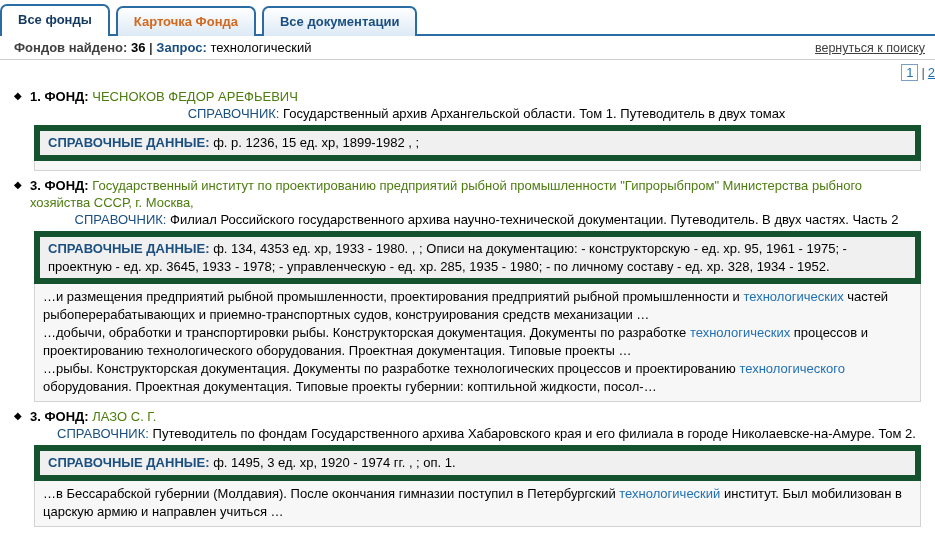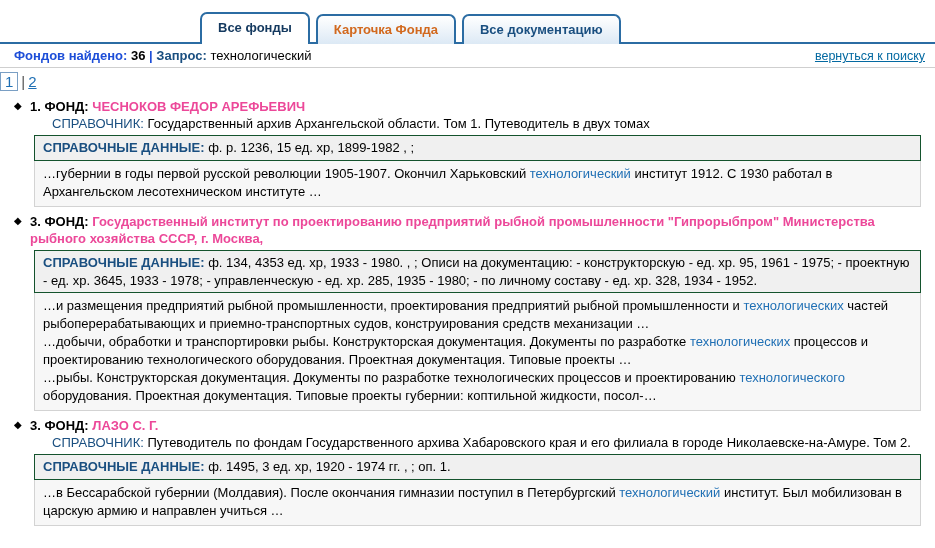--- a/index.html
+++ b/index.html
@@ -18,26 +18,25 @@
   .page {
     position: relative;
     width: 935px;
     height: 548px;
     box-sizing: border-box;
   }
 
   
   .tabbar {
     position: relative;
-    height: 44px;
+    height: 36px;
     border-bottom: 2px solid #2b6ca3;
     box-sizing: border-box;
     display: flex;
     align-items: flex-end;
-    padding-left: 200px;
   }
   .tab {
     position: relative;
     margin-right: 6px;
     padding: 6px 16px 7px 16px;
     font-size: 13px;
     font-weight: bold;
     color: #1a4f80;
     border: 2px solid #2b6ca3;
     border-bottom: none;
@@ -59,39 +58,39 @@
 
   
   .infobar {
     position: relative;
     height: 24px;
     padding: 4px 10px 0 14px;
     font-size: 13px;
     box-sizing: border-box;
     border-bottom: 1px solid #cfcfcf;
   }
-  .infobar .lbl { color: #1d4ed8; font-weight: bold; }
+  .infobar .lbl { color: #404040; font-weight: bold; }
   .infobar .val { color: #000; font-weight: bold; }
   .infobar .qlbl { color: #1a4f80; font-weight: bold; }
   .infobar .qval { color: #000; font-weight: normal; }
   .backlink {
     position: absolute;
     right: 10px;
     top: 5px;
-    color: #0369a1;
+    color: #404040;
     text-decoration: underline;
     font-size: 12.5px;
     cursor: pointer;
   }
 
   
   .pager {
-    text-align: left;
-    padding: 5px 0 4px 0;
-    font-size: 15px;
+    text-align: right;
+    padding: 5px 0 4px 16px;
+    font-size: 13px;
     color: #1f6fb4;
   }
   .pager .cur {
     border: 1px solid #7a9fc4;
     padding: 0px 4px;
     color: #1f6fb4;
     background: #ffffff;
   }
   .pager .sep { color: #555; padding: 0 3px; }
   .pager a { color: #1f6fb4; text-decoration: underline; cursor: pointer; }
@@ -114,35 +113,36 @@
     left: 0;
     top: 1px;
     font-size: 10px;
     color: #000;
   }
   .fond-lbl {
     font-weight: bold;
     color: #000;
   }
   .fond-name {
-    font-weight: bold;
-    color: #ec4899;
+    font-weight: normal;
+    color: #4d7c0f;
     text-decoration: none;
     cursor: pointer;
   }
   .guide-line {
     padding-left: 38px;
     line-height: 1.32;
+    text-align: center;
   }
   .guide-lbl { color: #1a4f80; }
   .guide-val { color: #000; }
 
   .refbox {
     background: #f0f0f0;
-    border: 1px solid #14532d;
+    border: 6px solid #14532d;
     margin: 3px 0 0 20px;
     padding: 3px 8px;
     line-height: 1.35;
   }
   .ref-lbl { color: #1a4f80; font-weight: bold; }
   .ref-val { color: #000; }
 
   .snipbox {
     background: #f7f7f7;
     border: 1px solid #d3d3d3;
@@ -155,21 +155,21 @@
   .hl { color: #1f6fb4; }
 </style>
 </head>
 <body>
 
 <div class="page">
 
   <div class="tabbar">
     <div class="tab active"><span>Все фонды</span></div>
     <div class="tab orange"><span>Карточка Фонда</span></div>
-    <div class="tab"><span>Все документацию</span></div>
+    <div class="tab"><span>Все документации</span></div>
   </div>
 
   <div class="infobar">
     <span class="lbl">Фондов найдено:</span>
     <span class="val">36</span>
     <span class="lbl">|</span>
     <span class="qlbl">Запрос:</span>
     <span class="qval">технологический</span>
     <span class="backlink">вернуться к поиску</span>
   </div>
@@ -187,29 +187,32 @@
       </div>
       <div class="guide-line">
         <span class="guide-lbl">СПРАВОЧНИК:</span>
         <span class="guide-val">Государственный архив Архангельской области. Том 1. Путеводитель в двух томах</span>
       </div>
       <div class="refbox">
         <span class="ref-lbl">СПРАВОЧНЫЕ ДАННЫЕ:</span>
         <span class="ref-val">ф. р. 1236, 15 ед. хр, 1899-1982 , ;</span>
       </div>
       <div class="snipbox">
-          <div class="snippet"><span>…губернии в годы первой русской революции 1905-1907. Окончил Харьковский </span><span class="hl">технологический</span><span> институт 1912. С 1930 работал в Архангельском лесотехническом институте …</span></div>
         </div>
     </div>
 
     <div class="record">
       <div class="rec-head">
         <span class="bullet">◆</span>
         <span class="fond-lbl">3. ФОНД:</span>
         <span class="fond-name">Государственный институт по проектированию предприятий рыбной промышленности "Гипрорыбпром" Министерства рыбного хозяйства СССР, г. Москва,</span>
+      </div>
+      <div class="guide-line">
+        <span class="guide-lbl">СПРАВОЧНИК:</span>
+        <span class="guide-val">Филиал Российского государственного архива научно-технической документации. Путеводитель. В двух частях. Часть 2</span>
       </div>
       <div class="refbox">
         <span class="ref-lbl">СПРАВОЧНЫЕ ДАННЫЕ:</span>
         <span class="ref-val">ф. 134, 4353 ед. хр, 1933 - 1980. , ; Описи на документацию: - конструкторскую - ед. хр. 95, 1961 - 1975; - проектную - ед. хр. 3645, 1933 - 1978; - управленческую - ед. хр. 285, 1935 - 1980; - по личному составу - ед. хр. 328, 1934 - 1952.</span>
       </div>
       <div class="snipbox">
           <div class="snippet"><span>…и размещения предприятий рыбной промышленности, проектирования предприятий рыбной промышленности и </span><span class="hl">технологических</span><span> частей рыбоперерабатывающих и приемно-транспортных судов, конструирования средств механизации …</span></div>
           <div class="snippet"><span>…добычи, обработки и транспортировки рыбы. Конструкторская документация. Документы по разработке </span><span class="hl">технологических</span><span> процессов и проектированию технологического оборудования. Проектная документация. Типовые проекты …</span></div>
           <div class="snippet"><span>…рыбы. Конструкторская документация. Документы по разработке технологических процессов и проектированию </span><span class="hl">технологического</span><span> оборудования. Проектная документация. Типовые проекты губернии: коптильной жидкости, посол-…</span></div>
         </div>

